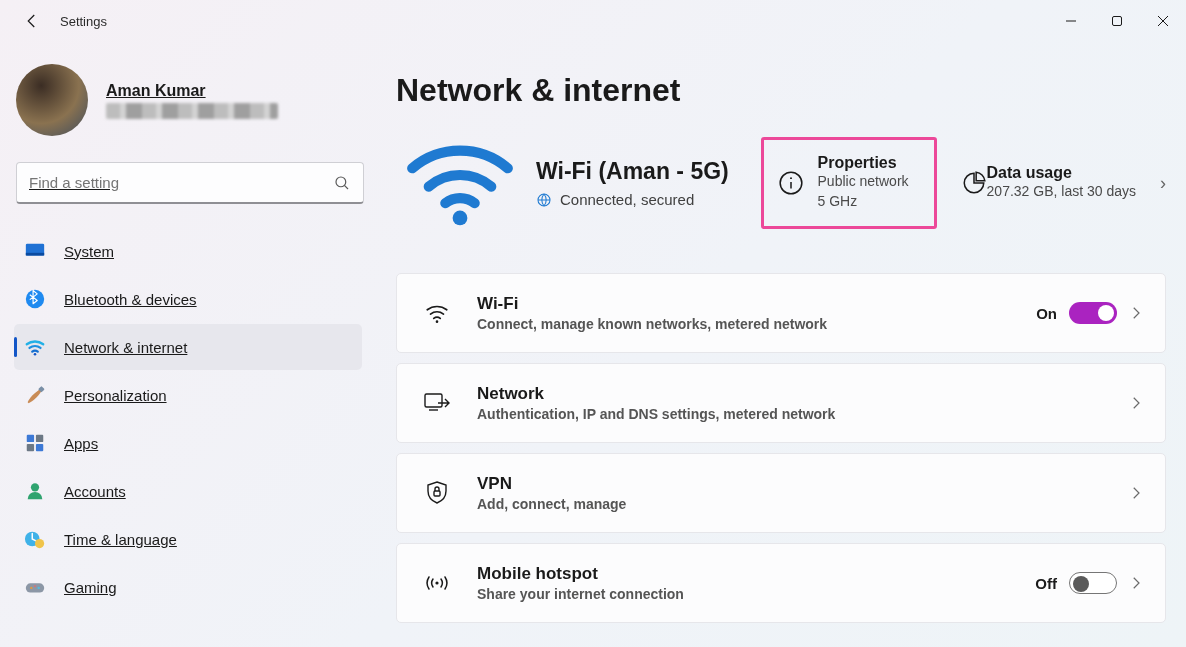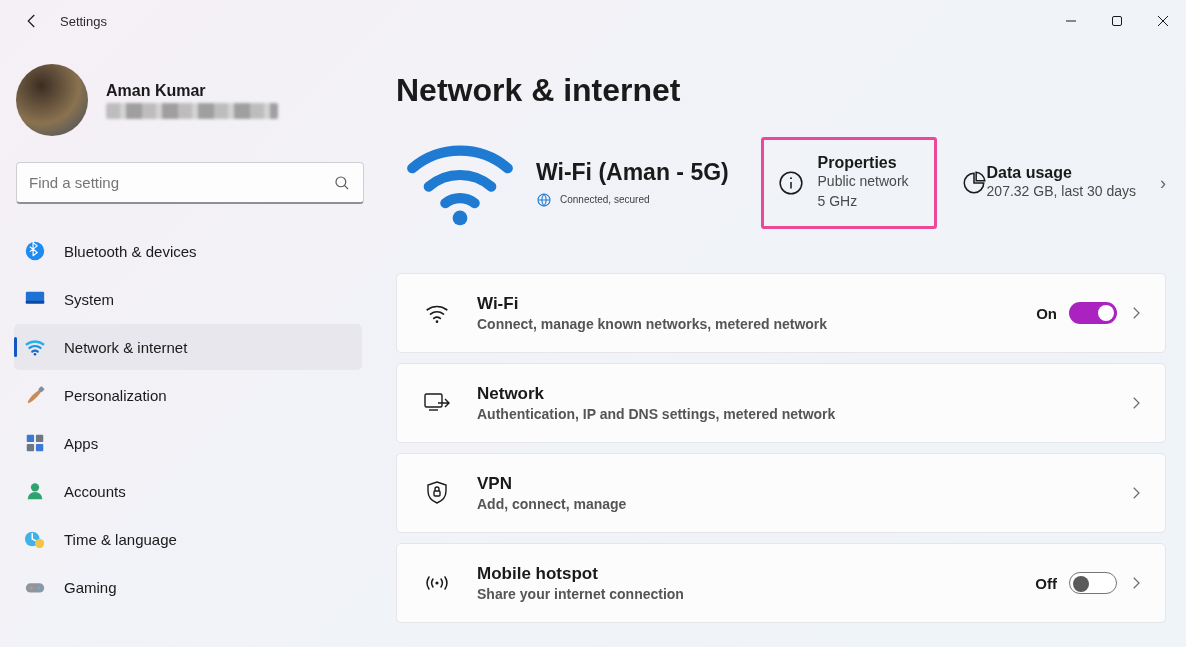--- a/index.html
+++ b/index.html
@@ -7,21 +7,21 @@
 
   .titlebar { height: 42px; display: flex; align-items: center; padding-left: 20px; }
   .back-btn { width: 24px; height: 24px; display: flex; align-items: center; justify-content: center; cursor: pointer; }
   .app-title { margin-left: 16px; font-size: 13px; color: #2b2b2b; }
   .win-controls { margin-left: auto; display: flex; height: 42px; }
   .win-btn { width: 46px; display: flex; align-items: center; justify-content: center; cursor: pointer; }
   .win-btn svg { stroke: #1a1a1a; }
 
   .layout { display: flex; height: calc(647px - 42px); }
 
-  .sidebar { width: 380px; padding-left: 14px; padding-top: 22px; }
+  .sidebar { width: 380px; padding-left: 14px; padding-top: 22px; text-decoration: underline; }
   .profile { display: flex; align-items: center; gap: 18px; padding-left: 2px; margin-bottom: 26px; }
   .avatar { width: 72px; height: 72px; border-radius: 50%; background: radial-gradient(circle at 35% 30%, #3b2d24, #8a7250 55%, #3c4b5e 100%); }
   .profile-name { font-size: 16px; font-weight: 600; }
   .profile-email { margin-top: 3px; width: 172px; height: 16px; background: repeating-linear-gradient(90deg,#bdbdbd 0 14px,#d3d3d3 14px 20px,#9f9f9f 20px 36px); filter: blur(1.5px); border-radius: 2px; }
 
   .search { margin: 0 0 24px 2px; width: 348px; height: 42px; background: #fdfdfe; border: 1px solid #cfcfd4; border-radius: 4px; border-bottom: 2px solid #8f8f94; display: flex; align-items: center; padding: 0 12px; }
   .search input { flex: 1; border: none; background: transparent; font-size: 15px; color: #5a5a5a; outline: none; }
   .search-icon { width: 18px; height: 18px; }
 
   .nav-list { display: flex; flex-direction: column; gap: 2px; }
@@ -31,21 +31,21 @@
   .nav-icon { width: 22px; height: 22px; display: flex; align-items: center; justify-content: center; }
   .nav-label { font-size: 15px; color: #1a1a1a; }
 
   .main { flex: 1; padding: 30px 20px 0 16px; overflow: hidden; }
   .page-title { font-size: 32px; font-weight: 600; margin-bottom: 28px; }
 
   .hero { display: flex; align-items: center; margin-bottom: 44px; }
   .hero-wifi { width: 128px; display: flex; justify-content: center; }
   .hero-ssid { margin-left: 12px; flex: 1 1 auto; min-width: 190px; }
   .ssid-title { font-size: 23px; font-weight: 600; }
-  .ssid-sub { display: flex; align-items: center; gap: 8px; margin-top: 6px; color: #404040; font-size: 10px; }
+  .ssid-sub { display: flex; align-items: center; gap: 8px; margin-top: 6px; color: #404040; font-size: 15px; }
   .hero-card { display: flex; align-items: center; padding: 8px 14px; }
   .props-box { border: 3px solid #ec4899; border-radius: 3px; padding: 14px 25px 14px 14px; display:flex; gap:14px; align-items:center; }
   .card-title { font-size: 16px; font-weight: 600; }
   .card-sub { font-size: 14px; color: #4a4a4a; line-height: 1.4; }
   .hero-chevron { margin-left:auto; padding-left:10px; color:#666; font-size:18px; }
 
   .rows { display: flex; flex-direction: column; gap: 10px; font-weight: bold; }
   .row { background: #fcfcfd; border: 1px solid #e6e6ea; border-radius: 5px; height: 80px; display: flex; align-items: center; padding: 0 20px; cursor: pointer; }
   .row-icon { width: 40px; display: flex; justify-content: center; }
   .row-text { margin-left: 20px; flex: 1; }
@@ -106,34 +106,34 @@
       <svg class="search-icon" viewBox="0 0 24 24" fill="none" stroke="#5a5a5a" stroke-width="1.6">
           <circle cx="10.5" cy="10.5" r="6.5"></circle>
           <line x1="20" y1="20" x2="15.2" y2="15.2"></line>
         </svg>
     </div>
 
     <div class="nav-list">
       <div class="nav-item">
         <span class="nav-icon">
             <svg width="22" height="22" viewBox="0 0 24 24">
+              <rect x="2" y="4" width="20" height="13" rx="1.5" fill="#1f71d4"></rect>
+              <rect x="2" y="14" width="20" height="3" fill="#0a4aa0"></rect>
+            </svg>
+          </span>
+        <span class="nav-label">System</span>
+      </div>
+      <div class="nav-item">
+        <span class="nav-icon">
+            <svg width="22" height="22" viewBox="0 0 24 24">
               <circle cx="12" cy="12" r="10" fill="#1f8af0"></circle>
               <path d="M11 6v12l5-4-5-4 5-4-5-4v8l-4-3m4 3l-4 3" stroke="#fff" stroke-width="1.4" fill="none" stroke-linejoin="round" transform="translate(0 1) scale(0.9)"></path>
             </svg>
           </span>
         <span class="nav-label">Bluetooth &amp; devices</span>
-      </div>
-      <div class="nav-item">
-        <span class="nav-icon">
-            <svg width="22" height="22" viewBox="0 0 24 24">
-              <rect x="2" y="4" width="20" height="13" rx="1.5" fill="#1f71d4"></rect>
-              <rect x="2" y="14" width="20" height="3" fill="#0a4aa0"></rect>
-            </svg>
-          </span>
-        <span class="nav-label">System</span>
       </div>
       <div class="nav-item active">
         <span class="nav-icon">
             <svg width="22" height="22" viewBox="0 0 24 24" fill="none">
               <path d="M3 9a15 15 0 0 1 18 0" stroke="#22b0e6" stroke-width="2.5" stroke-linecap="round"></path>
               <path d="M6 13a10 10 0 0 1 12 0" stroke="#1c8fe0" stroke-width="2.5" stroke-linecap="round"></path>
               <path d="M9 17a5 5 0 0 1 6 0" stroke="#1670d0" stroke-width="2.5" stroke-linecap="round"></path>
               <circle cx="12" cy="20" r="1.4" fill="#1356c7"></circle>
             </svg>
           </span>

